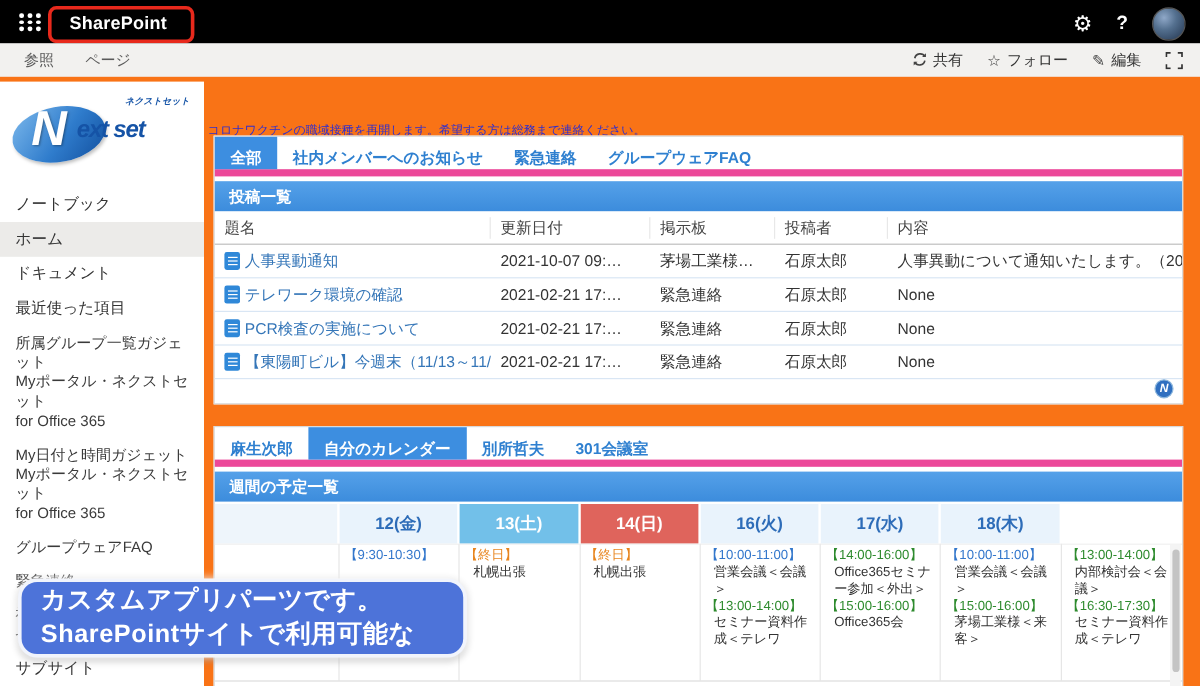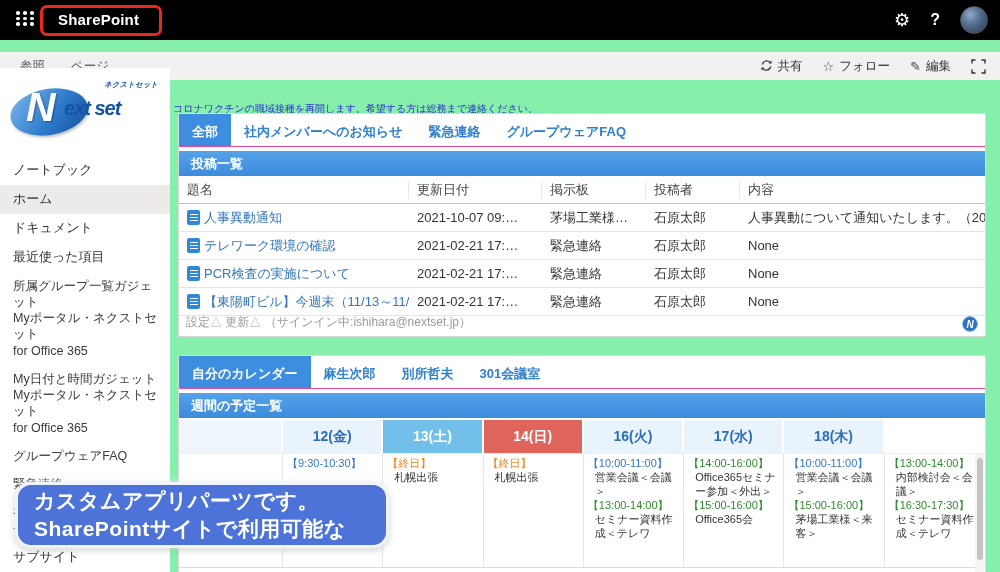--- a/index.html
+++ b/index.html
@@ -1,38 +1,38 @@
 <!DOCTYPE html>
 <html><head>
 <meta charset="utf-8">
 <style>
   * { margin:0; padding:0; box-sizing:border-box; }
   body { background:#fff; }
   .page {
     position:relative; width:1000px; height:572px; overflow:hidden;
-    background:#86efac; font-family:"Liberation Sans", sans-serif;
+    background:#f97316; font-family:"Liberation Sans", sans-serif;
   }
 
   
   .topbar { position:absolute; left:0; top:0; width:100%; height:40px; background:#000; }
   .waffle { position:absolute; left:16px; top:11px; display:grid;
             grid-template-columns:repeat(3,5px); grid-gap:2px; cursor:pointer; }
   .waffle i { width:3.5px; height:3.5px; background:#fff; border-radius:50%; }
   .sp-title { position:absolute; left:58px; top:11px; color:#fff; font-weight:bold; font-size:15px; letter-spacing:.2px; }
   .red-box { position:absolute; left:40px; top:5px; width:122px; height:31px;
              border:3px solid #e8291c; border-radius:7px; }
   .top-icons { position:absolute; right:12px; top:0; height:40px; display:flex; align-items:center; gap:20px; }
   .gear { color:#fff; font-size:18px; line-height:1; }
   .help { color:#fff; font-size:16px; font-weight:bold; }
   .avatar { width:28px; height:28px; border-radius:50%;
             background:radial-gradient(circle at 35% 30%, #8fa8c8 0%, #54708f 40%, #22344e 100%);
             border:1px solid #555; }
 
   
-  .ribbon { position:absolute; left:0; top:52px; width:100%; height:28px; background:#f2f1ef; }
+  .ribbon { position:absolute; left:0; top:36px; width:100%; height:28px; background:#f2f1ef; }
   .ribbon-left { position:absolute; left:20px; top:0; height:28px; display:flex; gap:26px; align-items:center;
                  font-size:12.5px; color:#5a5a5a; }
   .ribbon-right { position:absolute; right:14px; top:0; height:28px; display:flex; gap:20px; align-items:center;
                   font-size:12.5px; color:#333; }
   .ribbon-right .cmd { display:flex; align-items:center; gap:5px; cursor:pointer; }
   .glyph { font-size:13px; color:#444; line-height:1; }
   .fs-icon svg { display:block; }
 
   
   .sidebar { position:absolute; left:0; top:68px; width:170px; bottom:0; background:#fff; }
@@ -51,21 +51,21 @@
   .nav-item.sub { font-size:12.5px; color:#3a3a3a; white-space:pre-line; line-height:1.3; }
 
   
   .main { position:absolute; left:170px; top:68px; right:0; bottom:0; }
   .announce { position:absolute; left:3px; top:15px; font-size:10px; color:#2e2ecf; white-space:nowrap;margin-top:19px; }
 
   .webpart { position:absolute; left:8px; width:808px; background:#fff; border:1px solid #d9d9d9; }
   .posts { top:45px; height:224px; }
   .calendar { top:287px; height:310px; }
 
-  .wp-tabs { display:flex; align-items:stretch; height:33px; border-bottom:1px solid #ec4899;
+  .wp-tabs { display:flex; align-items:stretch; height:33px; border-bottom:6px solid #ec4899;
              font-size:13px; font-weight:bold; }
   .wp-tab { padding:9px 13px 0 13px; color:#2f80d0; cursor:pointer; }
   .wp-tab.active { background:#3d8ee0; color:#fff; }
   .wp-bar { height:25px; margin-top:4px; padding-left:12px; line-height:25px;
             background:linear-gradient(#55a1e9,#3c8cdc); color:#fff; font-weight:bold; font-size:13px; }
 
   .ptable { width:100%; }
   .prow { display:grid; grid-template-columns:230px 133px 104px 94px 1fr; align-items:center; }
   .prow.head { height:28px; font-size:13px; color:#444; border-bottom:1px solid #bfbfbf; }
   .prow.head > div { padding:0 8px; border-right:1px solid #e8e8e8; }
@@ -247,28 +247,27 @@
           <div class="ptitle">
               <span class="doc-icon"></span>
               <span>【東陽町ビル】今週末（11/13～11/…</span>
             </div>
           <div>2021-02-21 17:…</div>
           <div>緊急連絡</div>
           <div>石原太郎</div>
           <div>None</div>
         </div>
       </div>
-      <div class="wp-footer">設定△ 更新△ （サインイン中:ishihara@nextset.jp）</div>
       <div class="n-badge">N</div>
     </div>
 
     <div class="webpart calendar">
       <div class="wp-tabs">
+        <div class="wp-tab">麻生次郎</div>
         <div class="wp-tab active">自分のカレンダー</div>
-        <div class="wp-tab">麻生次郎</div>
         <div class="wp-tab">別所哲夫</div>
         <div class="wp-tab">301会議室</div>
       </div>
       <div class="wp-bar">週間の予定一覧</div>
 
       <div class="cal-grid day-row">
         <div class="day-cell empty"></div>
         <div class="day-cell">12(金)</div>
         <div class="day-cell sat">13(土)</div>
         <div class="day-cell sun">14(日)</div>

